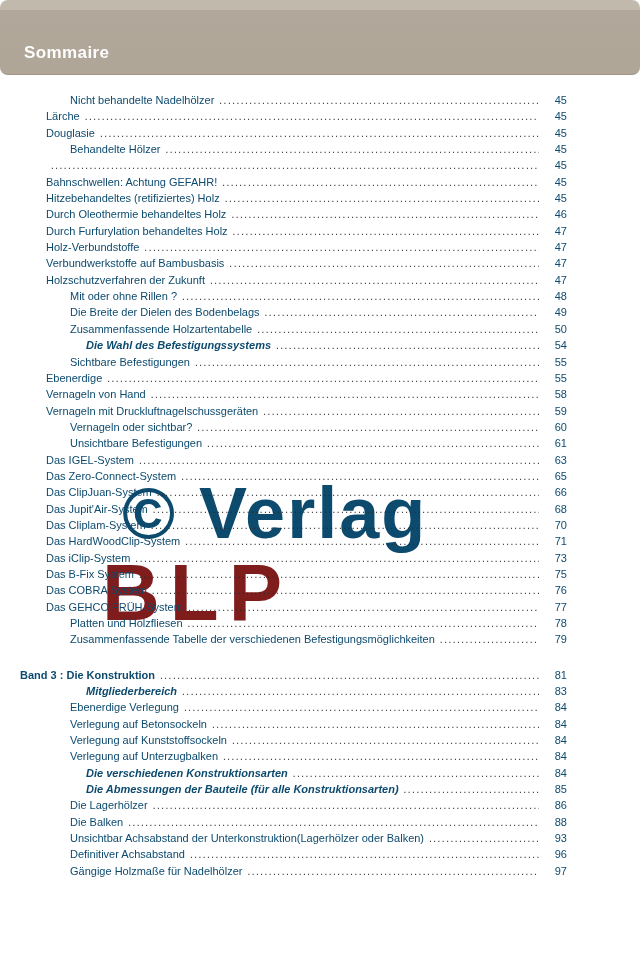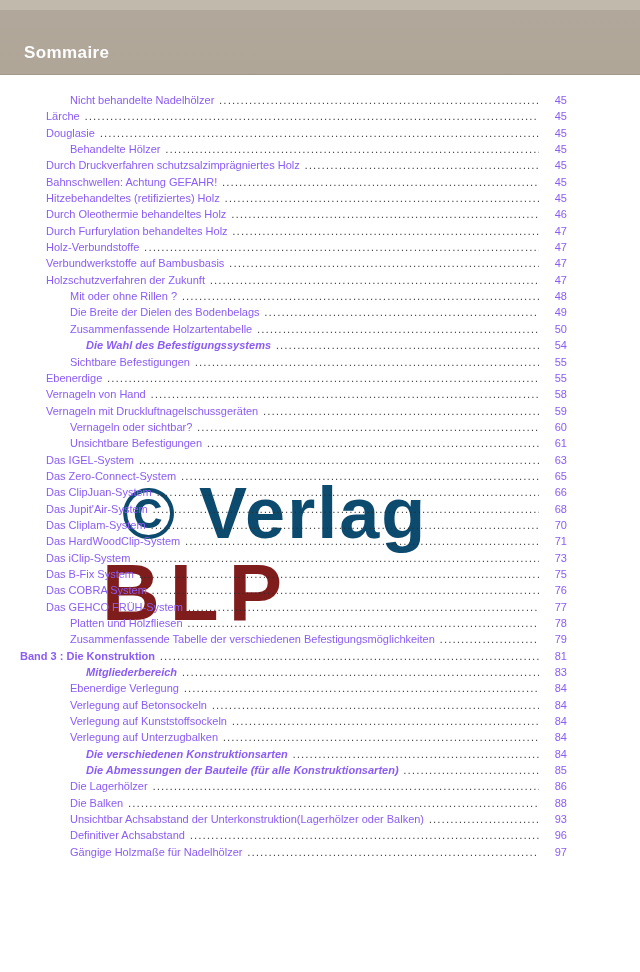--- a/index.html
+++ b/index.html
@@ -9,46 +9,46 @@
     font-family:"Liberation Sans", sans-serif;
     overflow:hidden;
     position:relative;
   }
   
   .header{
     width:640px;height:75px;
     background:linear-gradient(180deg,#c2b9ad 0%,#c2b9ad 13%,#b1a79a 14%,#b0a698 100%);
     border-bottom:1px solid #a0968a;
     box-sizing:border-box;
-    display:flex;align-items:flex-end;
+    display:flex;align-items:flex-end;border-radius:8px;
   }
   .header-title{
     color:#fdfdfd;
     font-size:17px;font-weight:bold;
     letter-spacing:.4px;
     padding:0 0 11px 24px;
   }
   
   .content{position:relative;width:640px;height:897px;background:#ffffff;}
   .watermark{position:absolute;z-index:0;font-weight:bold;line-height:1;white-space:nowrap;pointer-events:none;}
   .wm-line1{left:122px;top:402px;font-size:72px;color:#0c4a6e;letter-spacing:2px;}
   .wm-line2{left:102px;top:478px;font-size:80px;color:#7f1d1d;letter-spacing:10px;}
   .toc{
     position:relative;z-index:1;
     padding:17px 73px 0 0;
-    color:#8b5cf6;
+    color:#0c4a6e;
   }
   .row{
     display:flex;align-items:baseline;
     height:16.35px;
     font-size:11px;
     line-height:16.35px;
     white-space:nowrap;
   }
-  .row.gap{}
+  .row.gap{margin-top:19px;}
   .lvl0{padding-left:20px;}
   .lvl1{padding-left:46px;margin-left:40px;}
   .lvl2{padding-left:70px;}
   .lvl3{padding-left:46px;}
   .row.bold .label{font-weight:bold;}
   .row.bolditalic .label{font-weight:bold;font-style:italic;}
   .label{flex:0 0 auto;}
   .leader{
     flex:1 1 auto;
     overflow:hidden;
@@ -98,21 +98,20 @@
     <span class="page">45</span>
   </div>
 
   <div class="row lvl2 normal">
     <span class="label">Behandelte Hölzer</span>
     <span class="leader"></span>
     <span class="page">45</span>
   </div>
 
   <div class="row lvl3 normal">
-    <span class="label">Durch Druckverfahren schutzsalzimprägniertes Holz</span>
     <span class="leader"></span>
     <span class="page">45</span>
   </div>
 
   <div class="row lvl3 normal">
     <span class="label">Bahnschwellen: Achtung GEFAHR!</span>
     <span class="leader"></span>
     <span class="page">45</span>
   </div>
 

